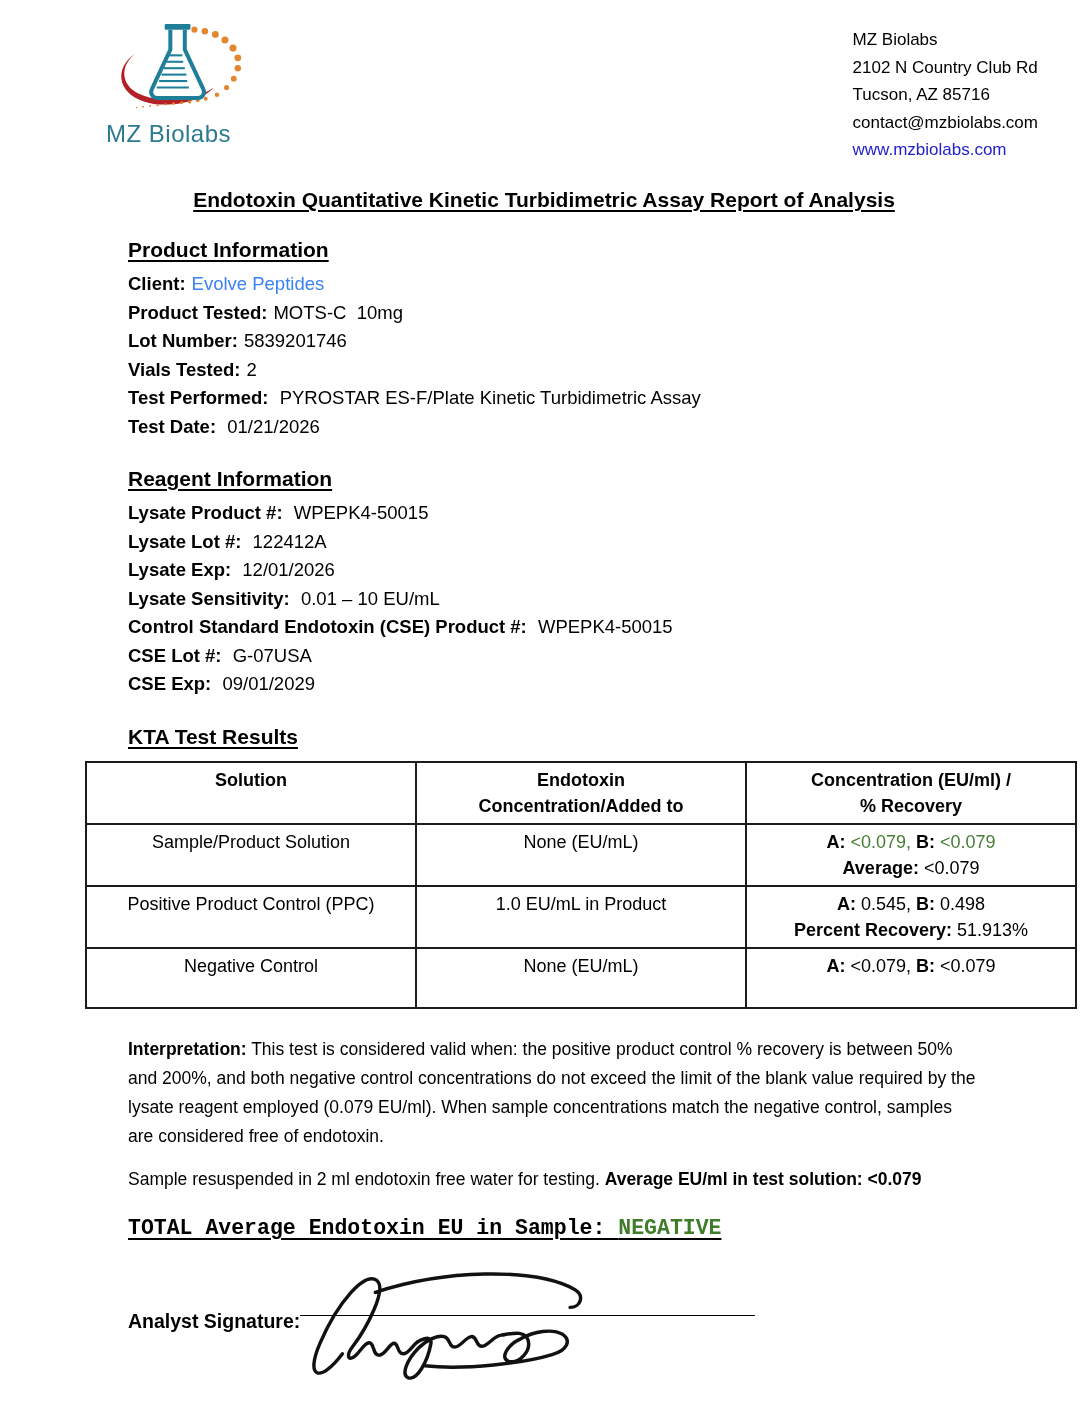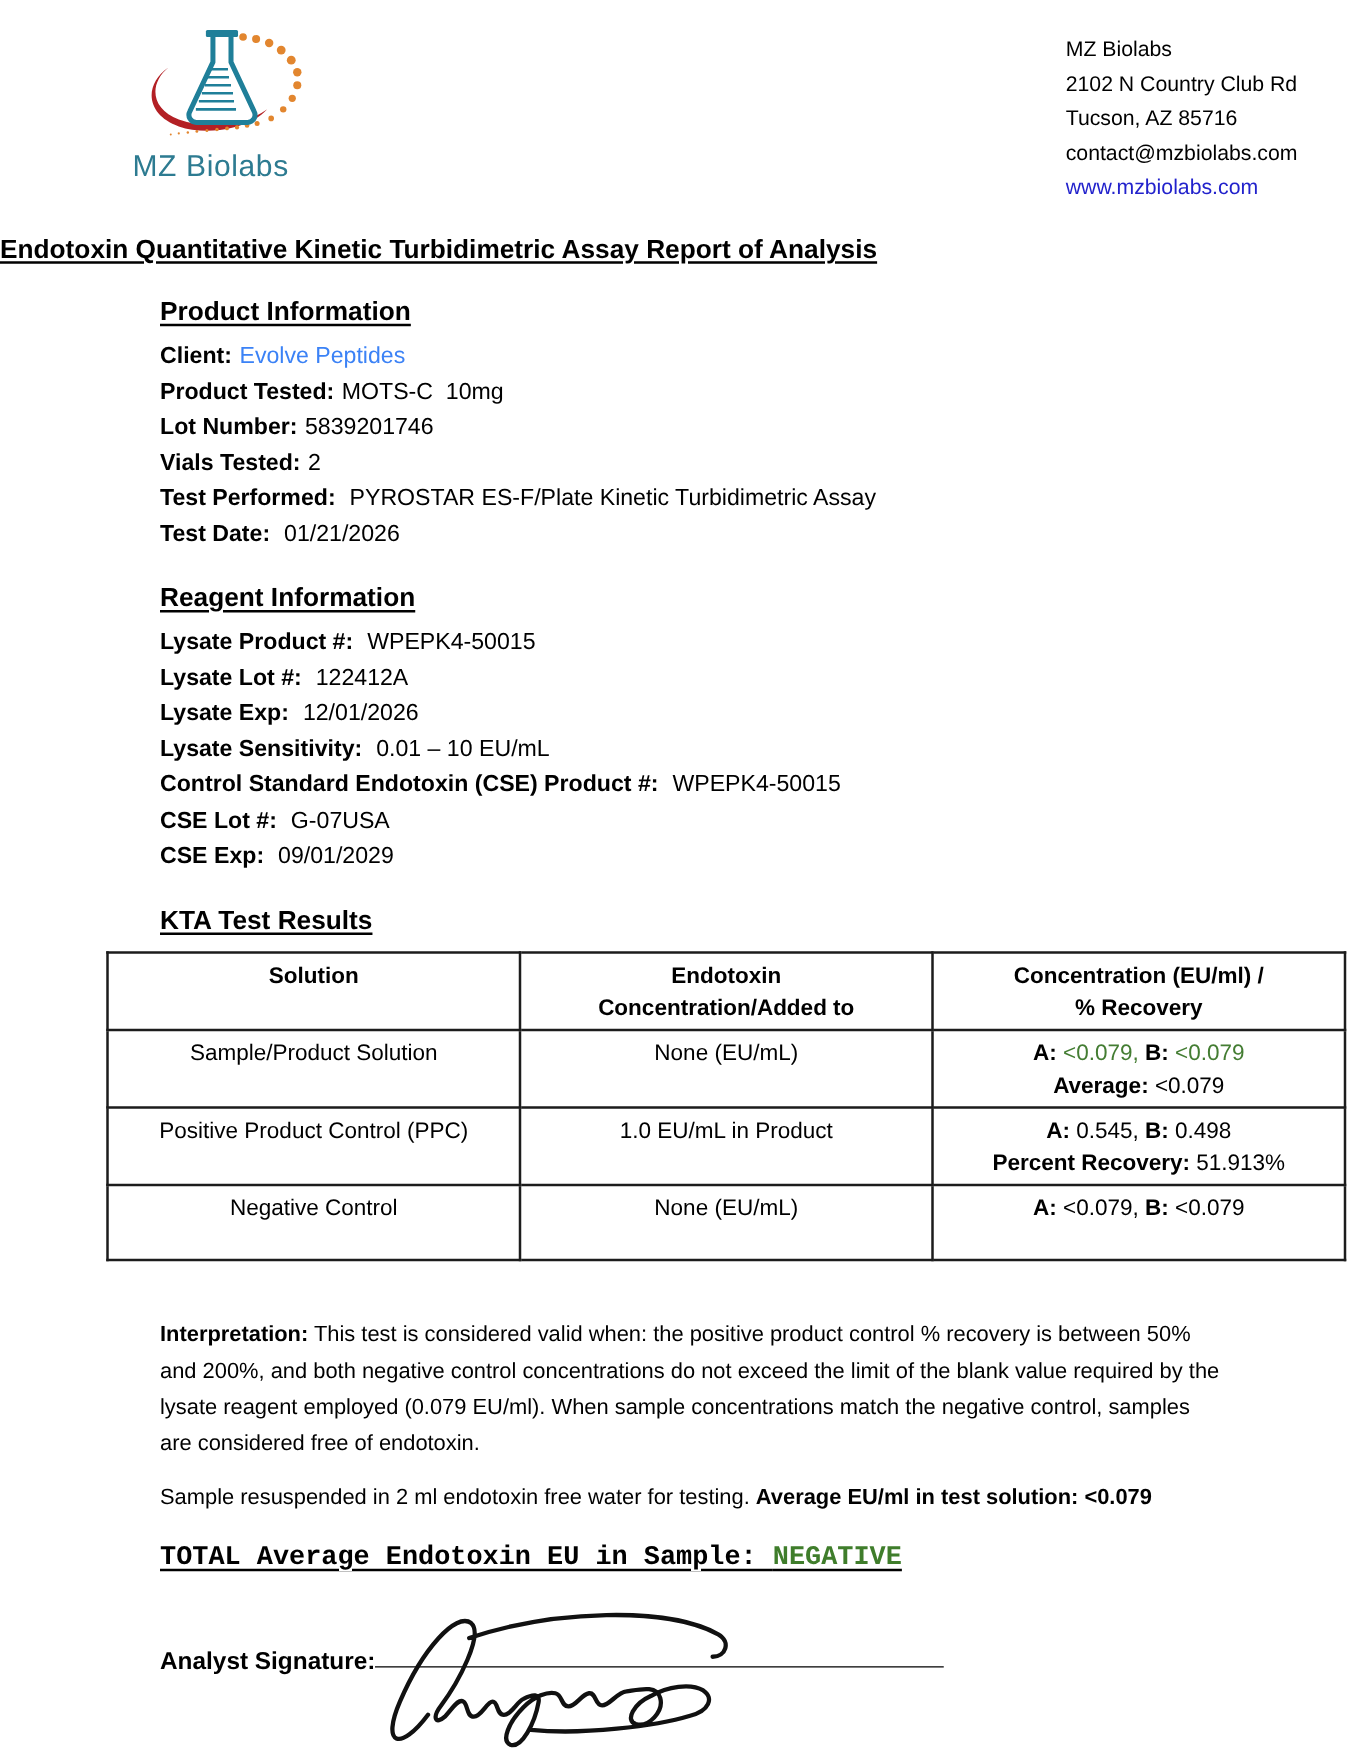--- a/index.html
+++ b/index.html
@@ -12,21 +12,21 @@
   
   .header { display:flex; justify-content:space-between; align-items:flex-start;
             padding:20px 50px 0 104px; height:152px; box-sizing:border-box; }
   .logo-block { width:180px; }
   .logo-svg { width:160px; height:98px; display:block; }
   .logo-text { font-size:24px; color:#2d7b91; margin-top:2px; margin-left:2px; letter-spacing:0.5px; }
   .contact { font-size:17px; line-height:27.5px; padding-top:6px; }
   .contact .website { color:#2222cc; cursor:pointer; }
 
   
-  .title { text-align:left; font-size:21px; font-weight:bold;
+  .title { text-align:center; font-size:21px; font-weight:bold;
            text-decoration:underline; text-underline-offset:3px; margin-top:36px; }
   .section-heading { font-size:21px; font-weight:bold; text-decoration:underline;
            text-underline-offset:3px; margin:26px 0 8px 128px; }
   .kta-heading { }
 
   
   .info-line { margin-left:128px; font-size:18.5px; line-height:28.5px; }
   .info-line .lbl { font-weight:bold; }
   .info-line .val { white-space:pre-wrap; margin-left:6px; }
   .val-blue { color:#3b82f6; }
@@ -35,29 +35,29 @@
   table.results { border-collapse:collapse; margin:12px 0 0 85px; width:992px;
                   font-size:18px; table-layout:fixed; }
   .results th, .results td { border:2px solid #1c1c1c; text-align:center;
                   vertical-align:top; padding:4px 8px; line-height:26px; }
   .results th { font-weight:bold; }
   .results tbody tr:last-child td { padding-bottom:28px; }
   .b { font-weight:bold; }
   .green { color:#447d33; }
 
   
-  .interpretation { margin:44px 0 0 128px; width:852px; font-size:17.5px; line-height:29px; }
+  .interpretation { margin:26px 0 0 128px; width:852px; font-size:17.5px; line-height:29px; }
   .note { margin:18px 0 0 128px; font-size:17.5px; }
   .total { margin:26px 0 0 128px; font-size:21.5px; font-weight:bold;
            text-decoration:underline; text-underline-offset:4px;font-family:Liberation Mono, monospace; }
   .total .neg { color:#3f7d2b; }
 
   
   .sig-row { margin:24px 0 0 128px; position:relative; height:170px; }
-  .sig-label { position:absolute; top:36px; left:0; font-weight:bold; font-size:19.5px; }
+  .sig-label { position:absolute; top:46px; left:0; font-weight:bold; font-size:19.5px; }
   .sig-line { position:absolute; top:51px; left:172px; width:455px; height:0;
               border-bottom:1.6px solid #000; }
   .sig-svg { position:absolute; left:150px; top:-8px; width:352px; height:132px; }
 </style>
 </head>
 <body>
 
 <div class="page">
 
   <div class="header">

